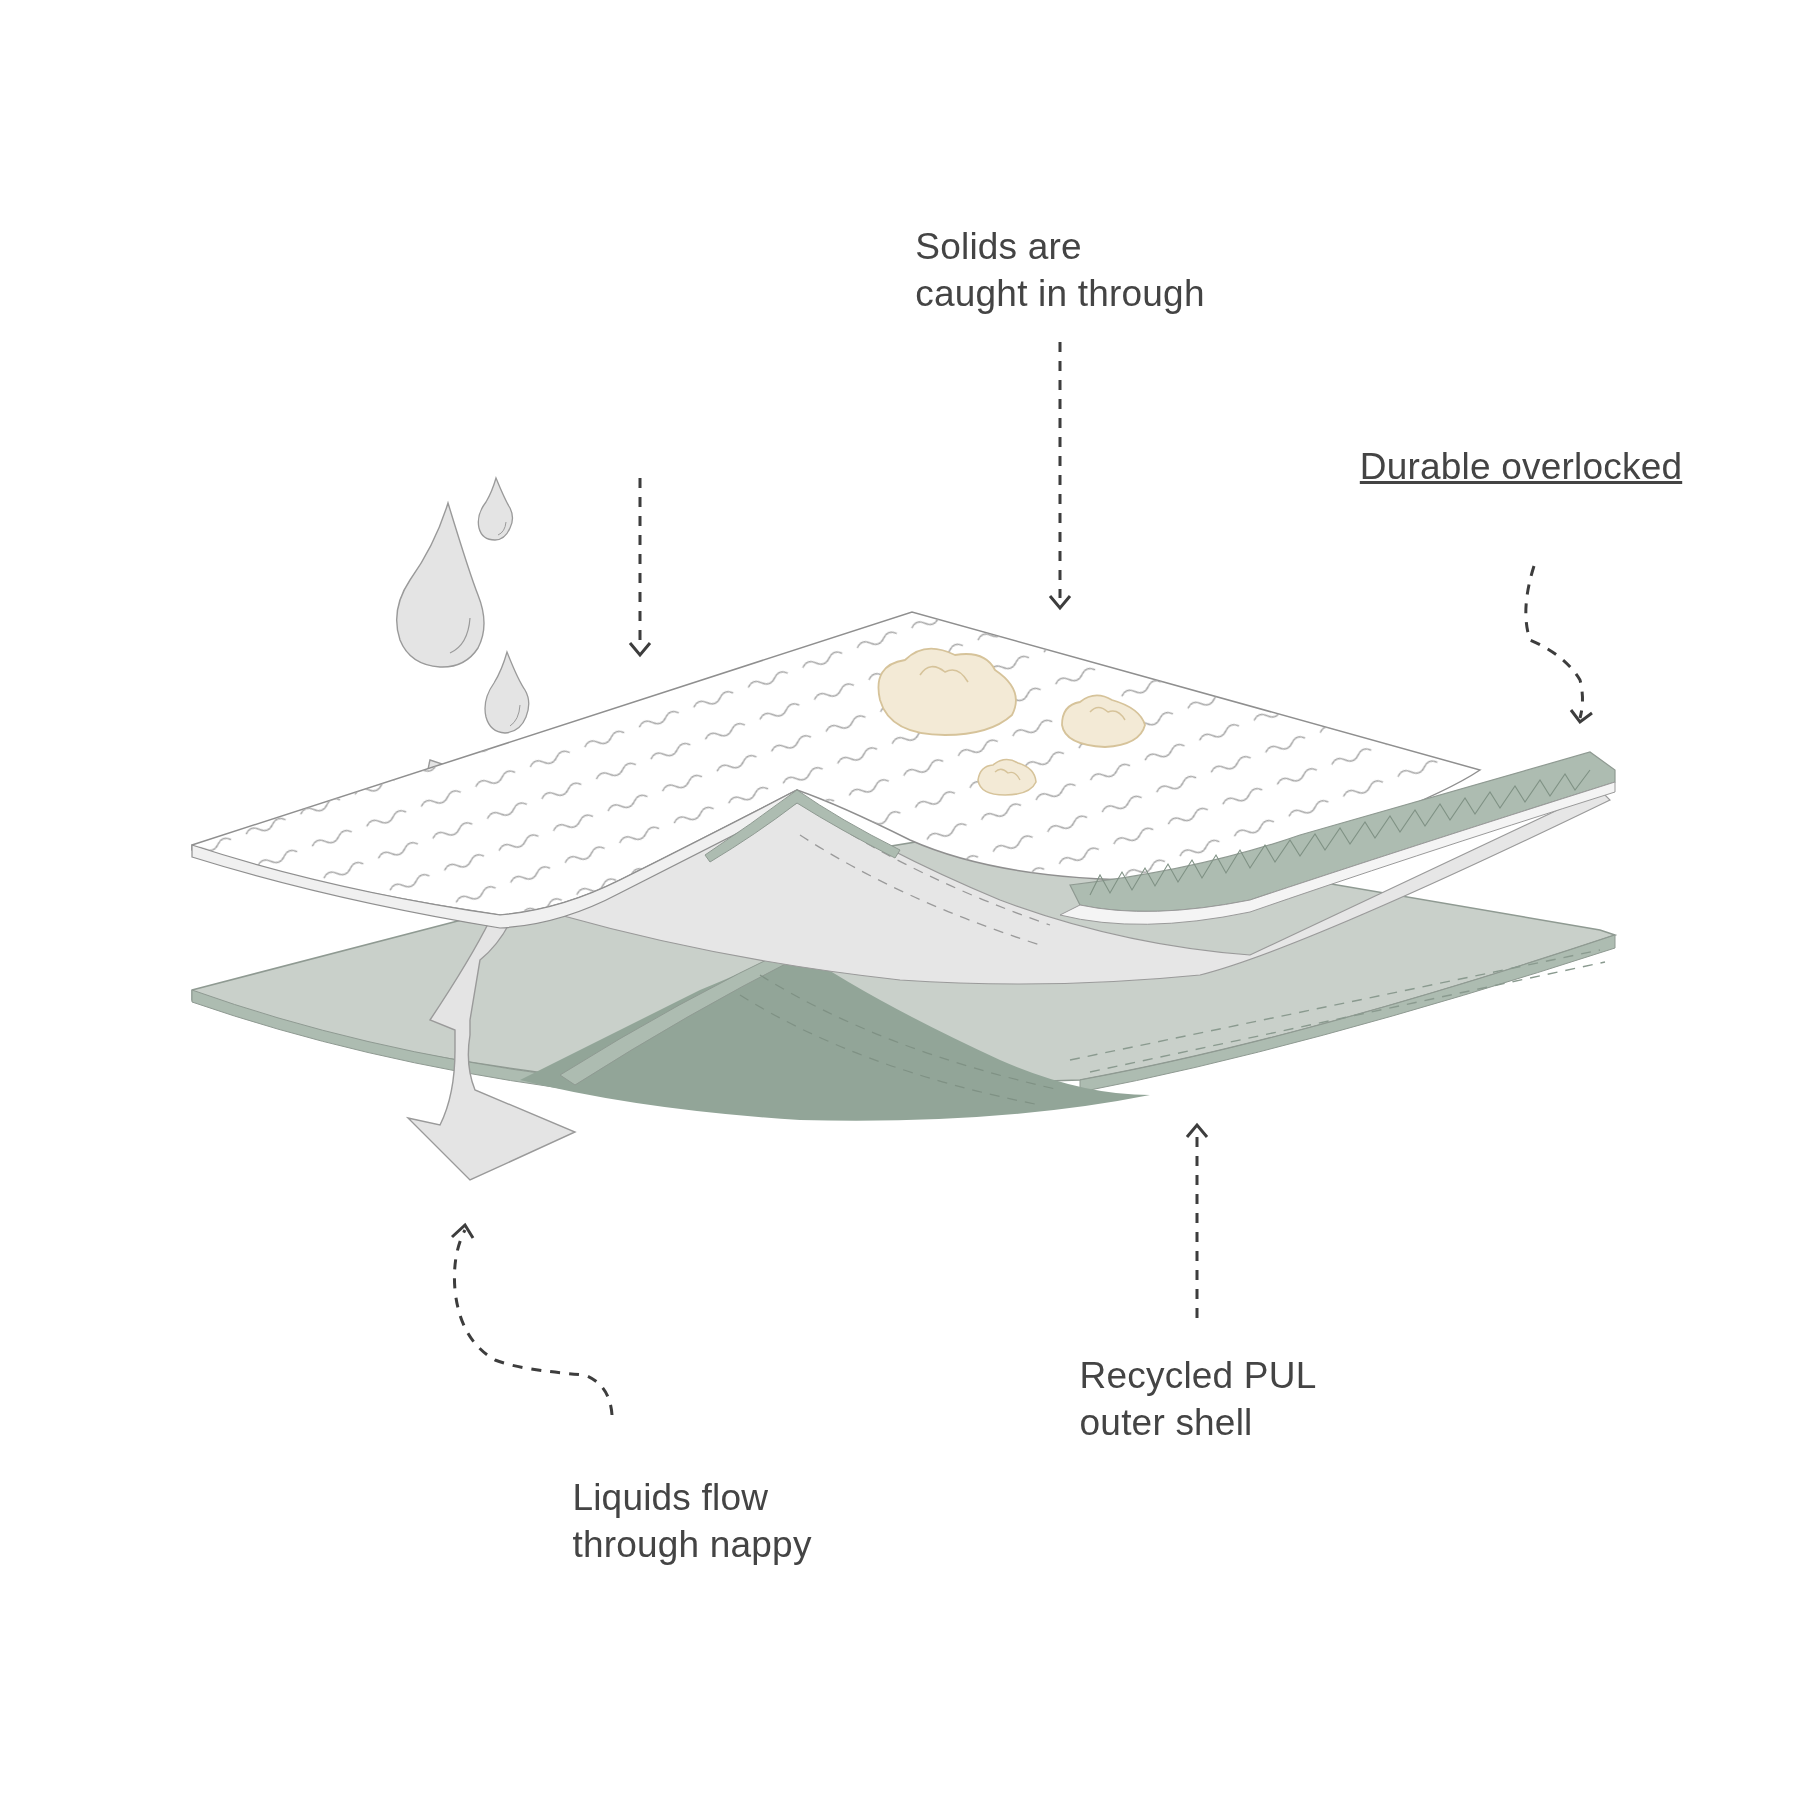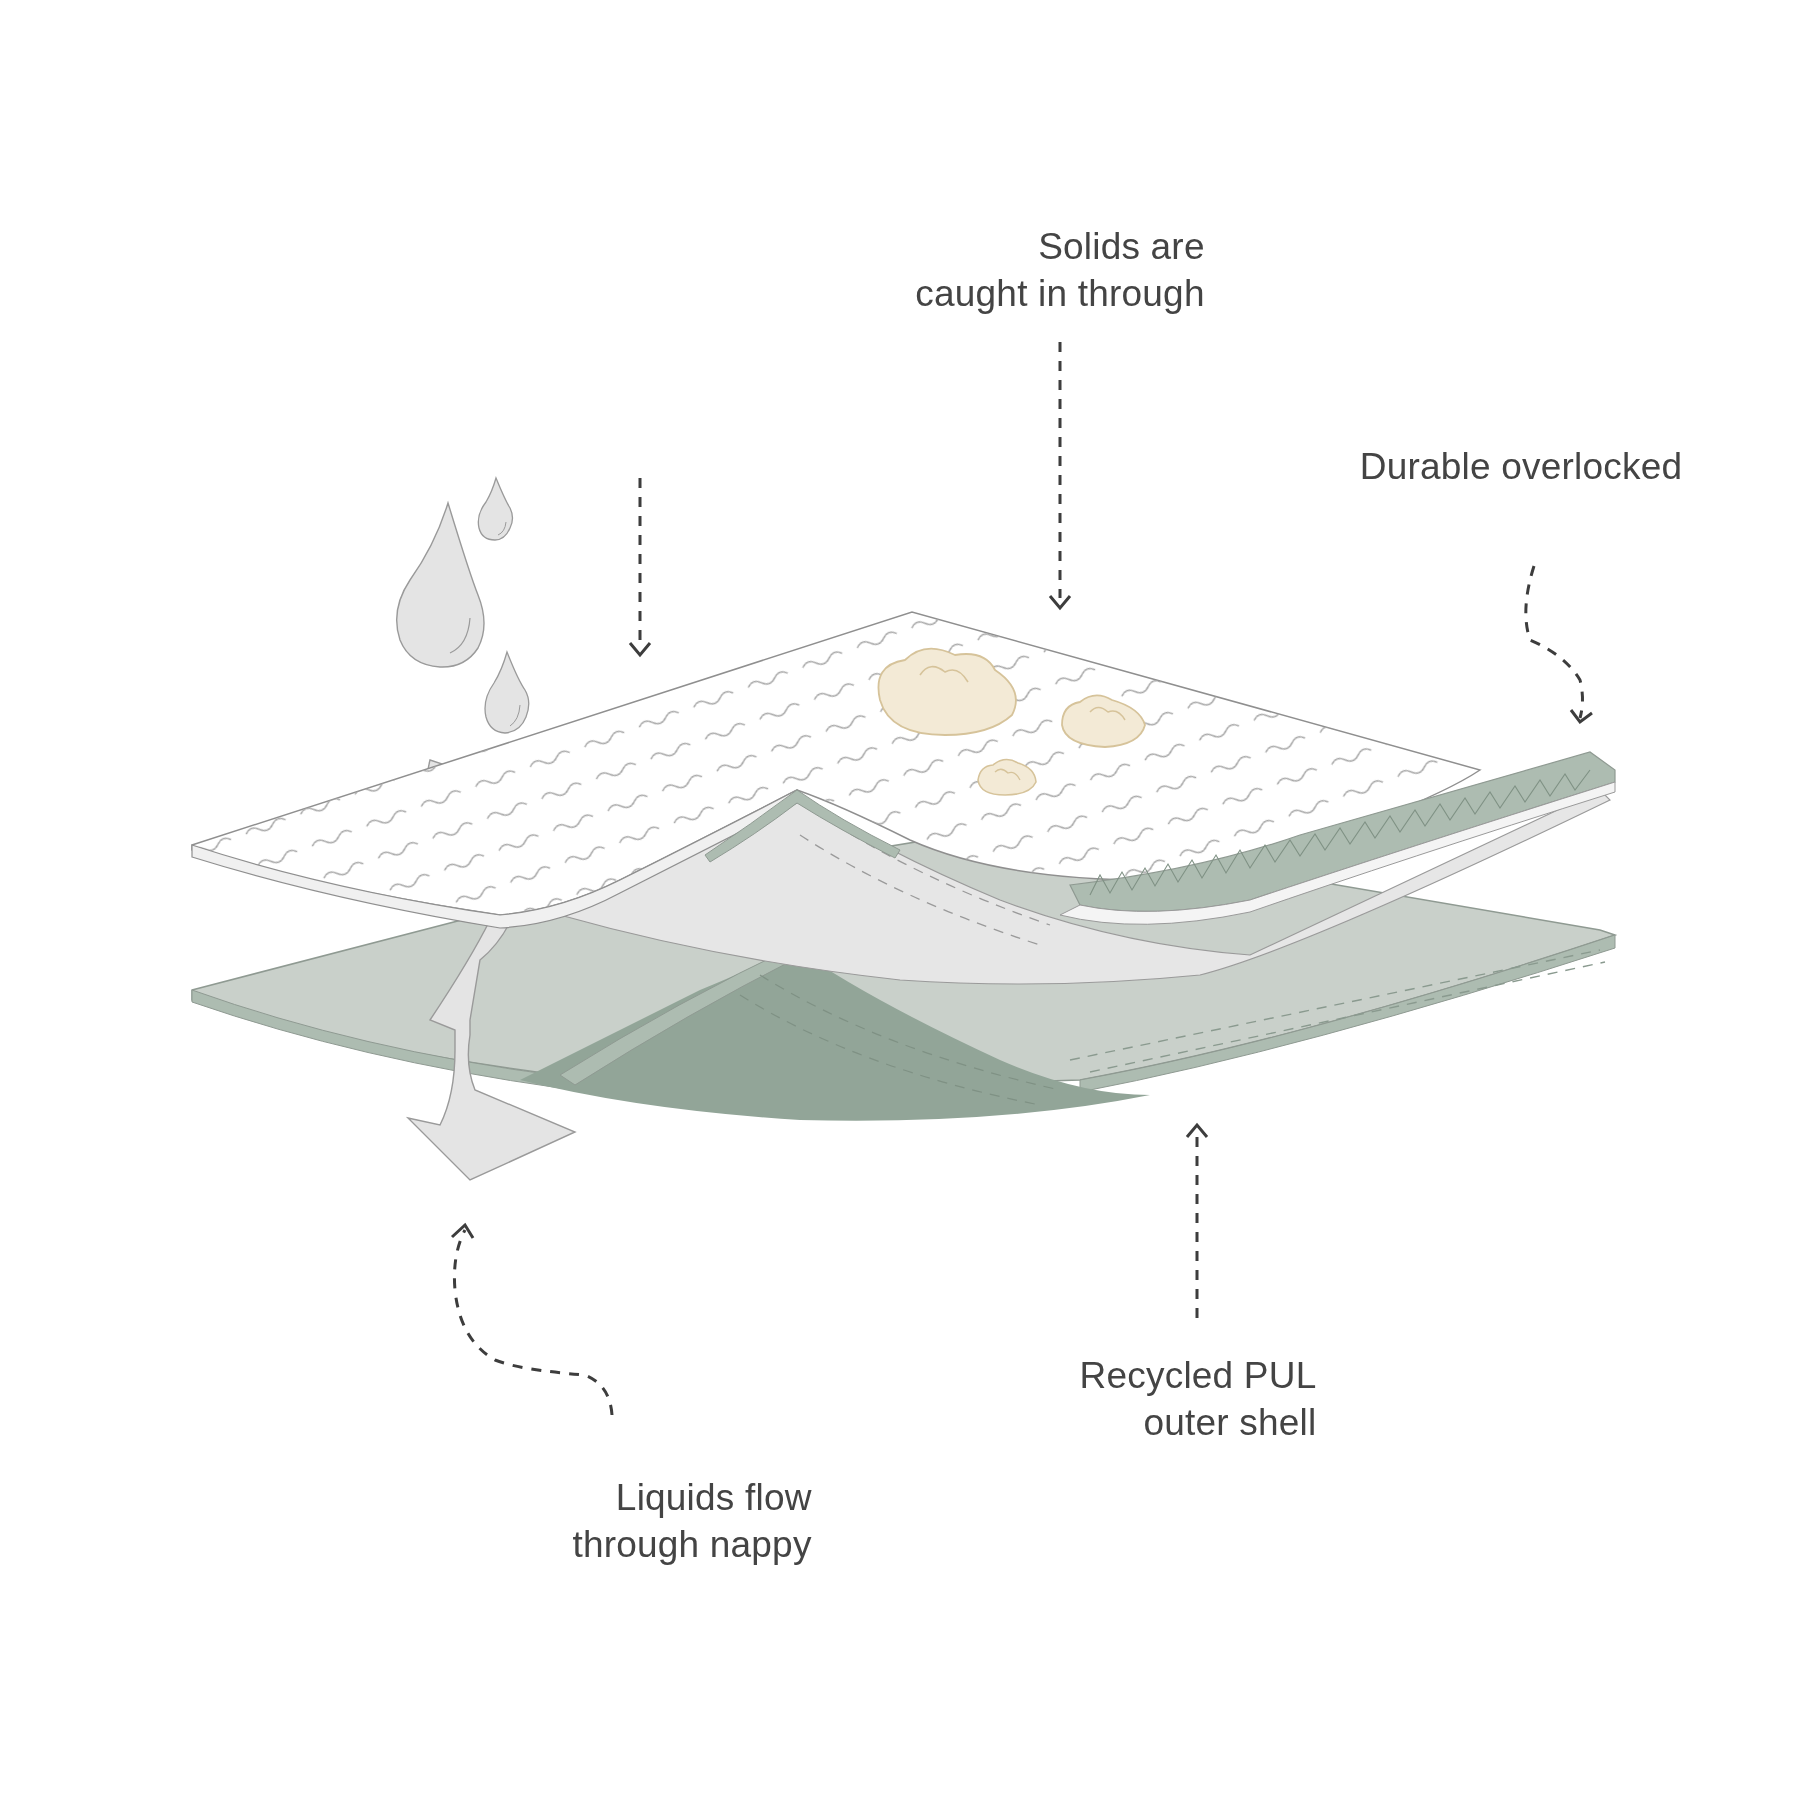--- a/index.html
+++ b/index.html
@@ -1,18 +1,18 @@
 <!DOCTYPE html>
 <html><head>
 <meta charset="utf-8">
 <style>
   html, body { margin:0; padding:0; background:#ffffff; }
   body { width:1800px; height:1801px; position:relative; overflow:hidden; font-family:"Liberation Sans", sans-serif; }
   .stage { position:absolute; left:0; top:0; width:1800px; height:1801px; }
-  .label { position:absolute; color:#444444; font-size:37px; line-height:47px; text-align:right; white-space:nowrap; transform:translateX(-50%); letter-spacing:0.2px; }
+  .label { position:absolute; color:#444444; font-size:37px; line-height:47px; text-align:left; white-space:nowrap; transform:translateX(-50%); letter-spacing:0.2px; }
   .label span { display:block; }
   svg { position:absolute; left:0; top:0; }
 </style>
 </head>
 <body>
 
 <div class="stage">
 
 <svg width="1800" height="1801" viewBox="0 0 1800 1801">
   <defs>
@@ -97,21 +97,21 @@
 </svg>
 
 <div class="label" style="left:1060px; top:223px;">
   <span>Solids are</span>
   <span>caught in through</span>
 </div>
 
 <div class="label" style="left:642px; top:355px;">
 </div>
 
-<div class="label" style="left:1521px; top:443px;">
+<div class="label" style="left:1521px; top:443px;text-decoration:underline;">
   <span>Durable overlocked</span>
 </div>
 
 <div class="label" style="left:692px; top:1474px;">
   <span>Liquids flow</span>
   <span>through nappy</span>
 </div>
 
 <div class="label" style="left:1198px; top:1352px;">
   <span>Recycled PUL</span>

